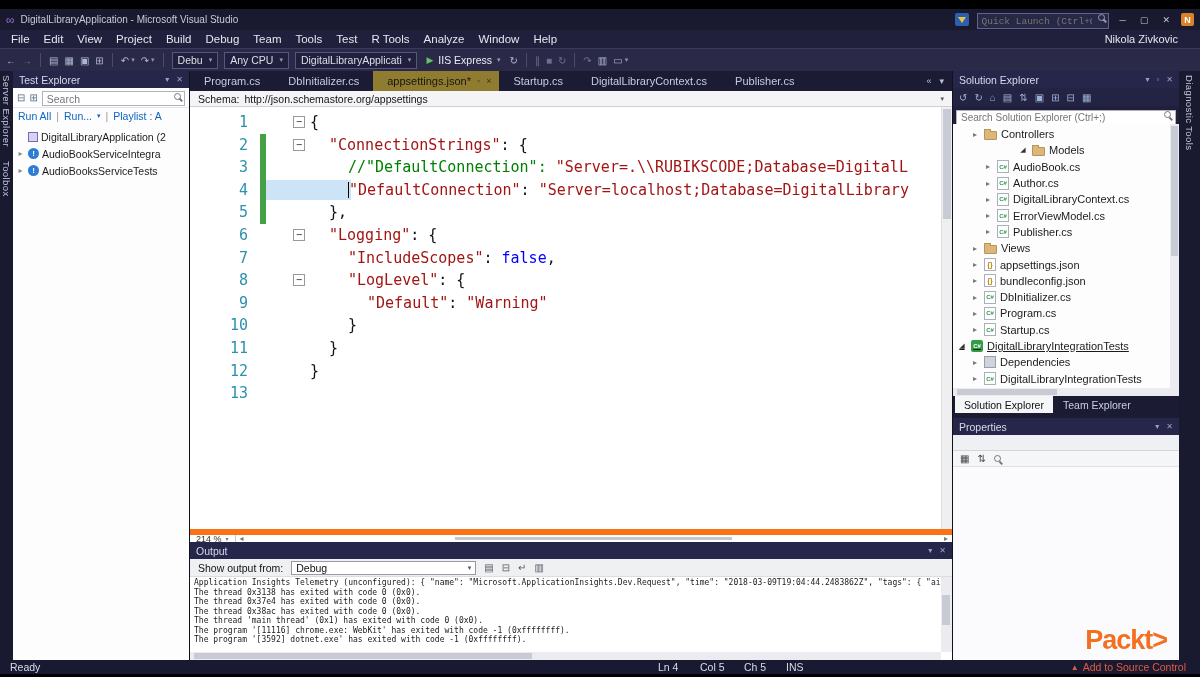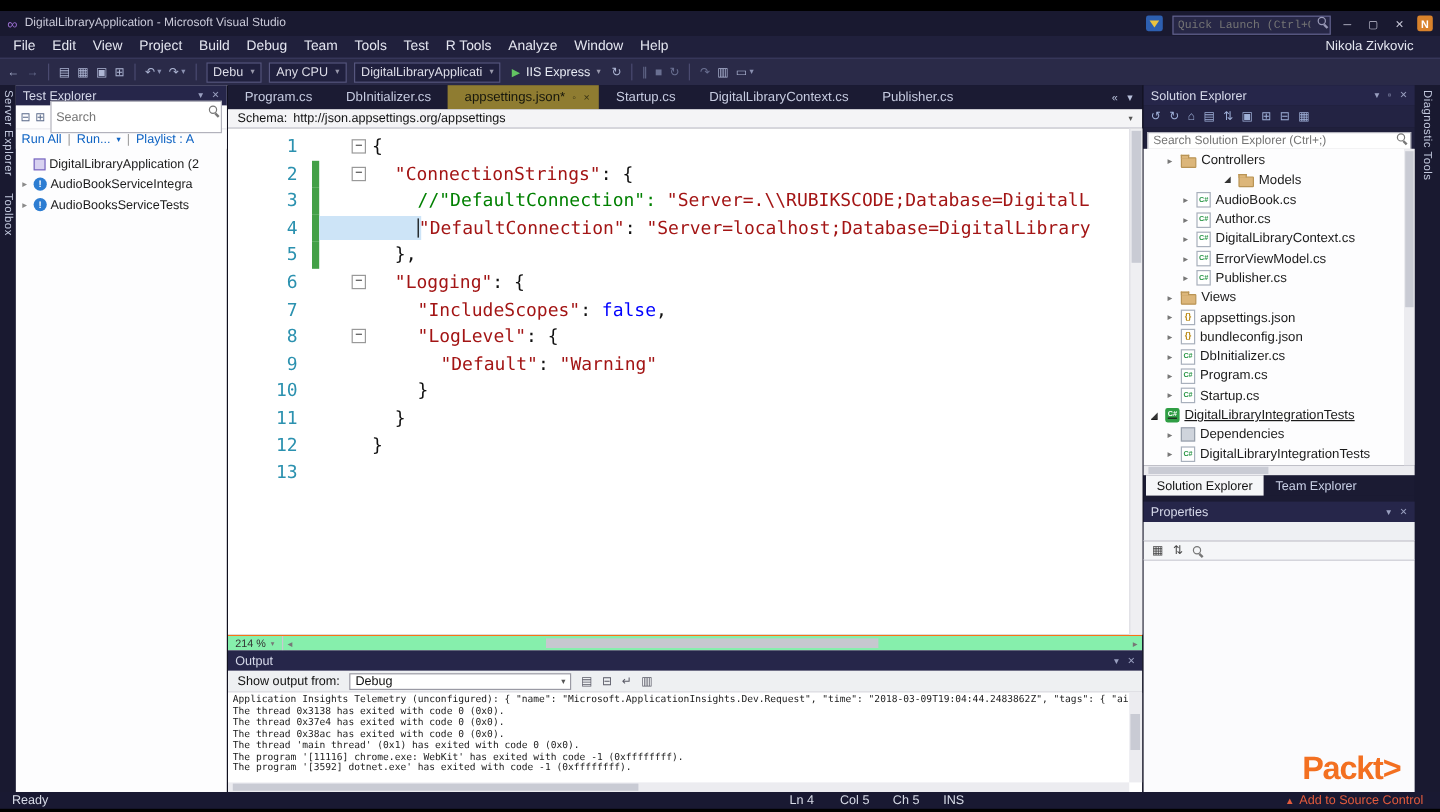--- a/index.html
+++ b/index.html
@@ -44,21 +44,21 @@
 .vtabs{display:flex;flex-direction:column;align-items:center;gap:14px;padding-top:4px;}
 .vtab{writing-mode:vertical-rl;font-size:9.5px;color:#c3c9de;letter-spacing:.4px;}
 
 .test-panel{width:177px;background:#fdfdfe;display:flex;flex-direction:column;border-right:1px solid #10101e;}
 .panel-header{height:17px;background:#26264a;display:flex;align-items:center;padding:0 6px;flex:none;}
 .ph-title{font-size:10.5px;color:#d6d9ea;}
 .ph-icons{margin-left:auto;display:flex;gap:7px;color:#9aa0c0;font-size:8px;}
 .tp-toolbar{height:20px;background:#fdfdfe;display:flex;align-items:center;gap:4px;padding:0 4px;border-bottom:1px solid #e4e4ea;flex:none;}
 .tp-ico{color:#5a6a8a;font-size:10px;}
 .search-wrap{position:relative;flex:1;}
-.search-input{width:100%;height:27px;border:1px solid #b2b2bc;font-size:10.5px;color:#444;padding:0 15px 0 4px;font-family:inherit;background:#fff;outline:none;}
+.search-input{width:100%;height:15px;border:1px solid #b2b2bc;font-size:10.5px;color:#444;padding:0 15px 0 4px;font-family:inherit;background:#fff;outline:none;}
 .search-wrap .mag{position:absolute;right:4px;top:4px;}
 .tp-links{height:16px;display:flex;align-items:center;gap:5px;padding:0 5px;font-size:10.5px;flex:none;background:#fdfdfe;white-space:nowrap;overflow:hidden;}
 .link{color:#0e63c3;}
 .link-sep{color:#999;}
 .link-ch{color:#0e63c3;font-size:7px;}
 .test-tree{flex:1;padding-top:4px;}
 .trow{display:flex;align-items:center;gap:3px;height:17px;padding-left:3px;font-size:10.5px;color:#1c1c1c;white-space:nowrap;overflow:hidden;}
 .texp{width:9px;color:#8a8a8a;font-size:8px;text-align:center;flex:none;}
 .ticon{flex:none;}
 .i-test-group{width:10px;height:10px;border:1px solid #7a68c0;background:#d8d2f0;}
@@ -79,21 +79,21 @@
 .chbar{width:6px;flex:none;}
 .chbar.chg{background:#43a047;}
 .fold{width:44px;flex:none;position:relative;}
 .foldbox{position:absolute;left:27px;top:5px;width:12px;height:12px;border:1px solid #999;background:#fff;font-size:10px;line-height:10px;text-align:center;color:#333;}
 .codetext{flex:none;color:#111;position:relative;}
 .indent-hl{position:absolute;left:76px;top:1px;bottom:1px;background:#cde4f7;}
 .caret{display:inline-block;width:0;border-left:1.5px solid #000;height:16px;vertical-align:-3px;}
 .tk-k{color:#a31515;}.tk-s{color:#a31515;}.tk-p{color:#111;}.tk-c{color:#008000;}.tk-w{color:#0000ff;}
 .vscroll{position:absolute;top:0;right:0;bottom:0;width:11px;background:#efeff2;border-left:1px solid #dedee4;}
 .vthumb{position:absolute;top:2px;left:1px;width:8px;height:110px;background:#c9cbd4;}
-.zoomrow{height:13px;background:#86efac;border-top:1px solid #f97316;display:flex;align-items:center;flex:none;font-size:9px;color:#333;text-align:right;}
+.zoomrow{height:13px;background:#ffffff;border-top:6px solid #f97316;display:flex;align-items:center;flex:none;font-size:9px;color:#333;text-align:right;}
 .zoom-box{display:flex;align-items:center;gap:4px;padding:0 6px;border-right:1px solid #c9c9d0;height:100%;}
 .tinych{font-size:6px;color:#777;}
 .hs-arrow{padding:0 4px;color:#777;font-size:8px;}
 .hs-track{flex:1;position:relative;height:100%;}
 .hs-thumb{position:absolute;left:30%;width:40%;top:2px;bottom:2px;background:#c6c8cf;}
 
 .output-panel{height:118px;display:flex;flex-direction:column;flex:none;background:#fff;}
 .out-controls{height:18px;background:#eef0f2;display:flex;align-items:center;gap:8px;padding:0 8px;flex:none;border-bottom:1px solid #dcdce2;}
 .oc-label{font-size:10.5px;color:#111;white-space:nowrap;}
 .oc-dd{width:185px;height:14px;background:#fff;border:1px solid #9a9aa4;display:flex;align-items:center;font-size:10.5px;color:#111;padding:0 4px;}
@@ -309,21 +309,21 @@
               <span class="etab-label">Publisher.cs</span>
             </div>
           </div>
         <div class="etabs-right">
           <span>«</span>
           <span>▾</span>
         </div>
       </div>
       <div class="schemabar">
         <span>Schema:</span>
-        <span class="schema-url">http://json.appsettings.org/appsettings</span>
+        <span class="schema-url">http://json.schemastore.org/appsettings</span>
         <span class="schema-ch">▾</span>
       </div>
       <div class="code-wrap">
         <div>
             <div class="code-line"><span class="ln">1</span><span class="chbar"></span><span class="fold"><span class="foldbox">−</span></span><span class="codetext" style="padding-left: 0px;"><span class="tk-p">{</span></span></div>
             <div class="code-line"><span class="ln">2</span><span class="chbar chg"></span><span class="fold"><span class="foldbox">−</span></span><span class="codetext" style="padding-left: 19px;"><span class="tk-k">"ConnectionStrings"</span><span class="tk-p">: {</span></span></div>
             <div class="code-line"><span class="ln">3</span><span class="chbar chg"></span><span class="fold"></span><span class="codetext" style="padding-left: 38px;"><span class="tk-c">//"DefaultConnection": </span><span class="tk-s">"Server=.\\RUBIKSCODE;Database=DigitalL</span></span></div>
             <div class="code-line"><div class="indent-hl" style="width: 85px;"></div><span class="ln">4</span><span class="chbar chg"></span><span class="fold"></span><span class="codetext" style="padding-left: 38px;"><span class="caret"></span><span class="tk-k">"DefaultConnection"</span><span class="tk-p">: </span><span class="tk-s">"Server=localhost;Database=DigitalLibrary</span></span></div>
             <div class="code-line"><span class="ln">5</span><span class="chbar chg"></span><span class="fold"></span><span class="codetext" style="padding-left: 19px;"><span class="tk-p">},</span></span></div>
             <div class="code-line"><span class="ln">6</span><span class="chbar"></span><span class="fold"><span class="foldbox">−</span></span><span class="codetext" style="padding-left: 19px;"><span class="tk-k">"Logging"</span><span class="tk-p">: {</span></span></div>

